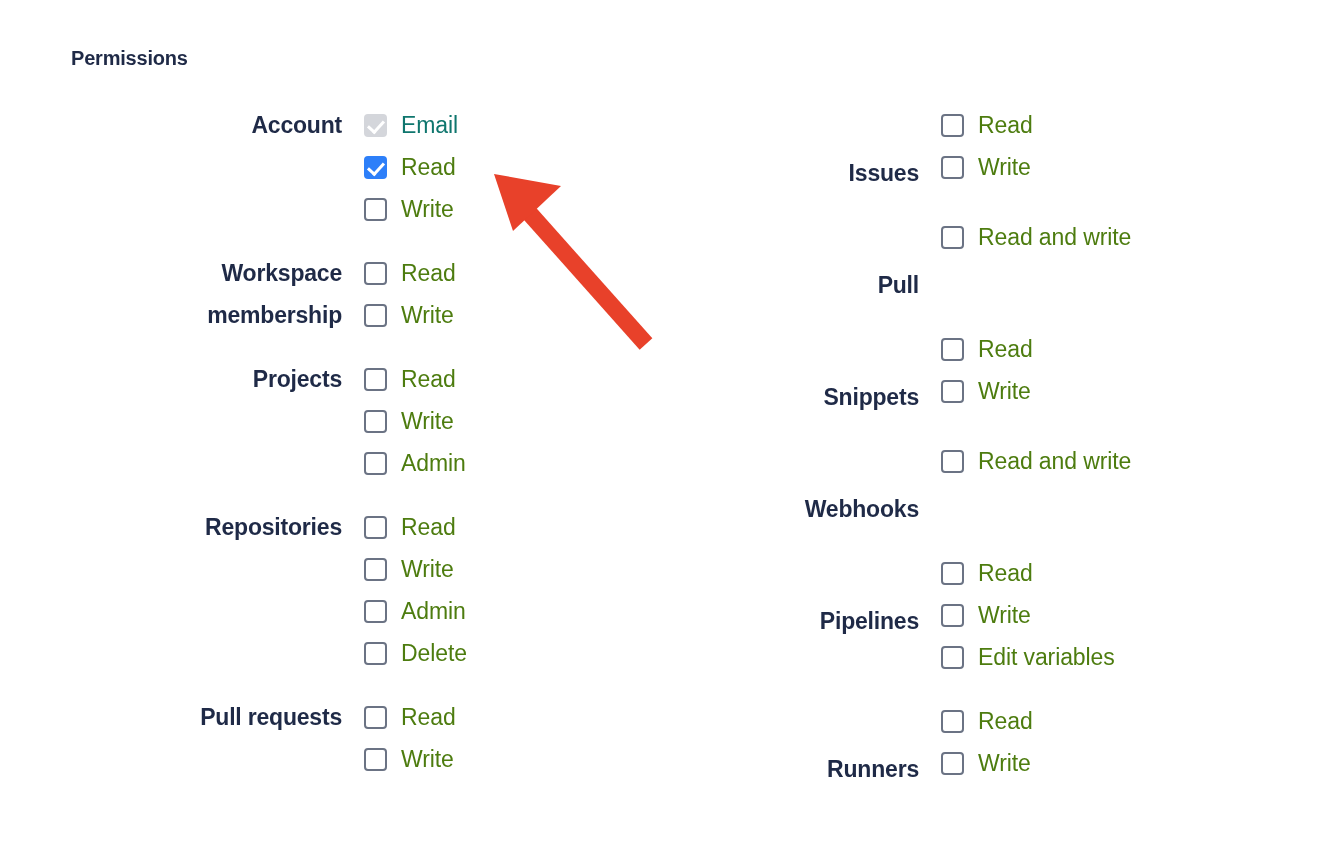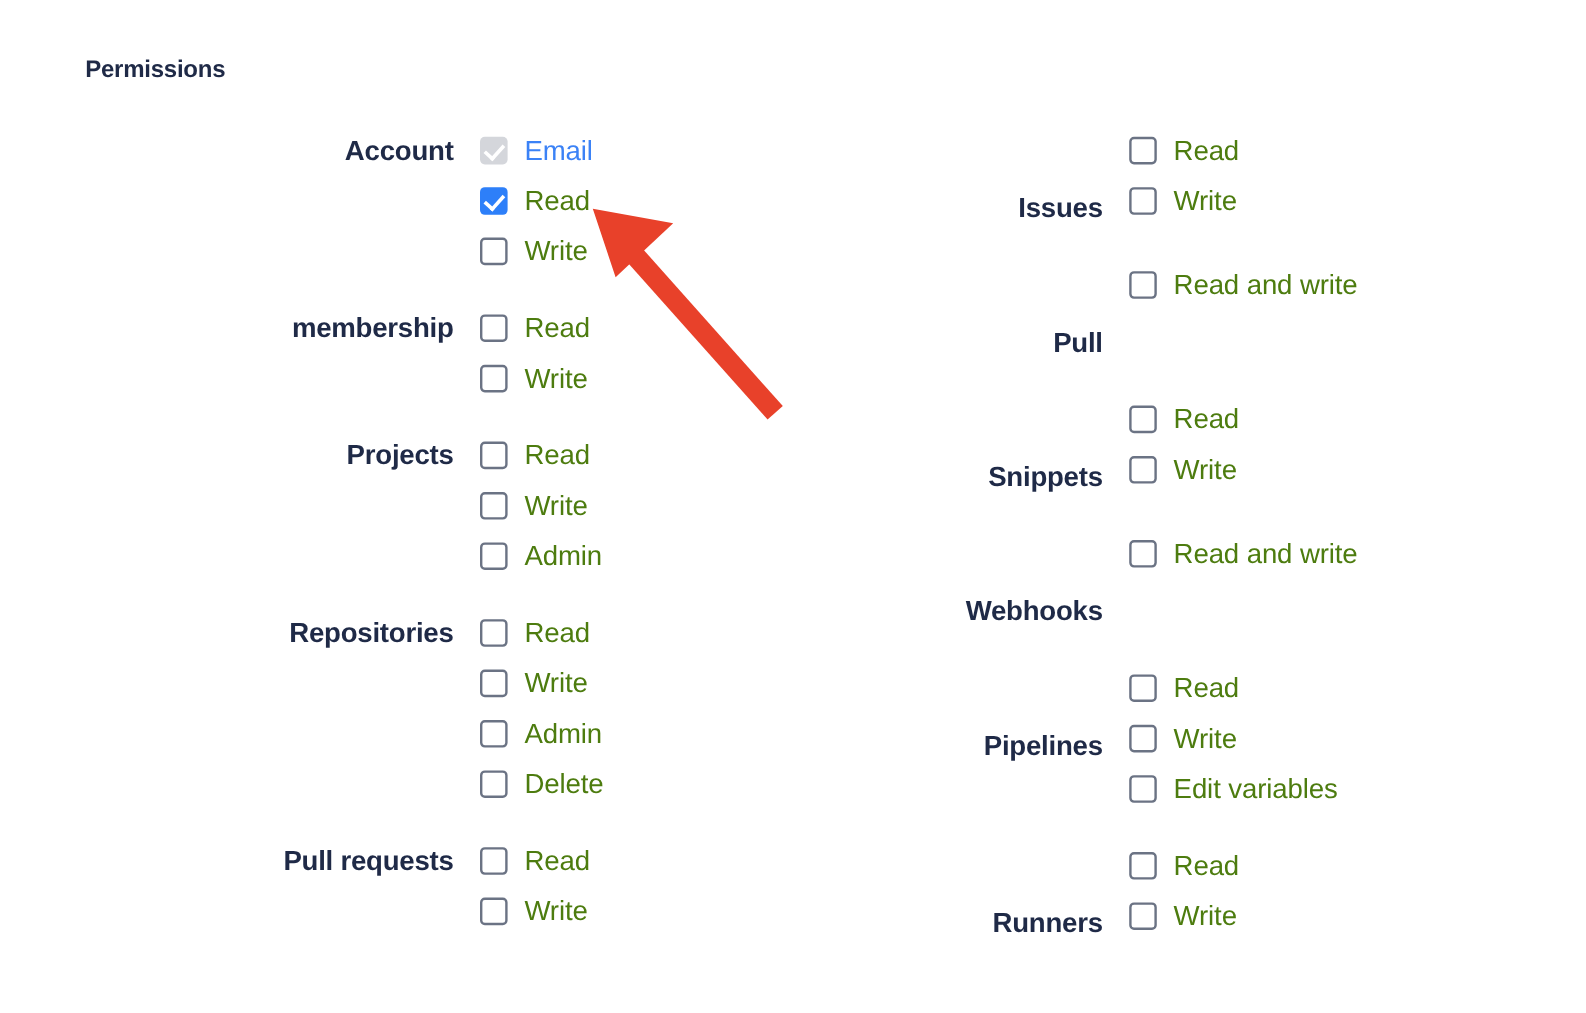--- a/index.html
+++ b/index.html
@@ -59,21 +59,21 @@
     text-align: right;
     font-size: 23px;
     font-weight: bold;
     color: #1f2a47;
     line-height: 42px;
     letter-spacing: -0.2px;
     flex: 0 0 auto;
     padding-right: 22px;
     box-sizing: border-box;
   }
-  .col-left  .group-label { width: 400px; }
+  .col-left  .group-label { width: 364px; }
   .col-right .group-label { width: 341px; margin-top: 48px; }
 
   .group-label .line { display: block; }
 
   .options {
     flex: 1 1 auto;
     min-width: 0;
   }
 
   .opt-row {
@@ -118,21 +118,21 @@
   }
 
   .opt-label {
     font-size: 23px;
     color: #4d7c0f;
     margin-left: 14px;
     line-height: 1;
     white-space: nowrap;
     letter-spacing: -0.1px;
   }
-  .opt-label.dim { color: #3b82f6; }
+  .opt-label.dim { color: #0f766e; }
 
   .arrow-layer {
     position: absolute;
     left: 0;
     top: 0;
     width: 1322px;
     height: 844px;
     pointer-events: none;
   }
 </style>
@@ -159,20 +159,21 @@
               <span class="opt-label">Read</span>
             </div>
             <div class="opt-row">
               <span class="cbox unchecked" role="checkbox" aria-checked="false"></span>
               <span class="opt-label">Write</span>
             </div>
           </div>
         </div>
         <div class="group">
           <div class="group-label">
+            <span class="line">Workspace</span>
             <span class="line">membership</span>
           </div>
           <div class="options">
             <div class="opt-row">
               <span class="cbox unchecked" role="checkbox" aria-checked="false"></span>
               <span class="opt-label">Read</span>
             </div>
             <div class="opt-row">
               <span class="cbox unchecked" role="checkbox" aria-checked="false"></span>
               <span class="opt-label">Write</span>

